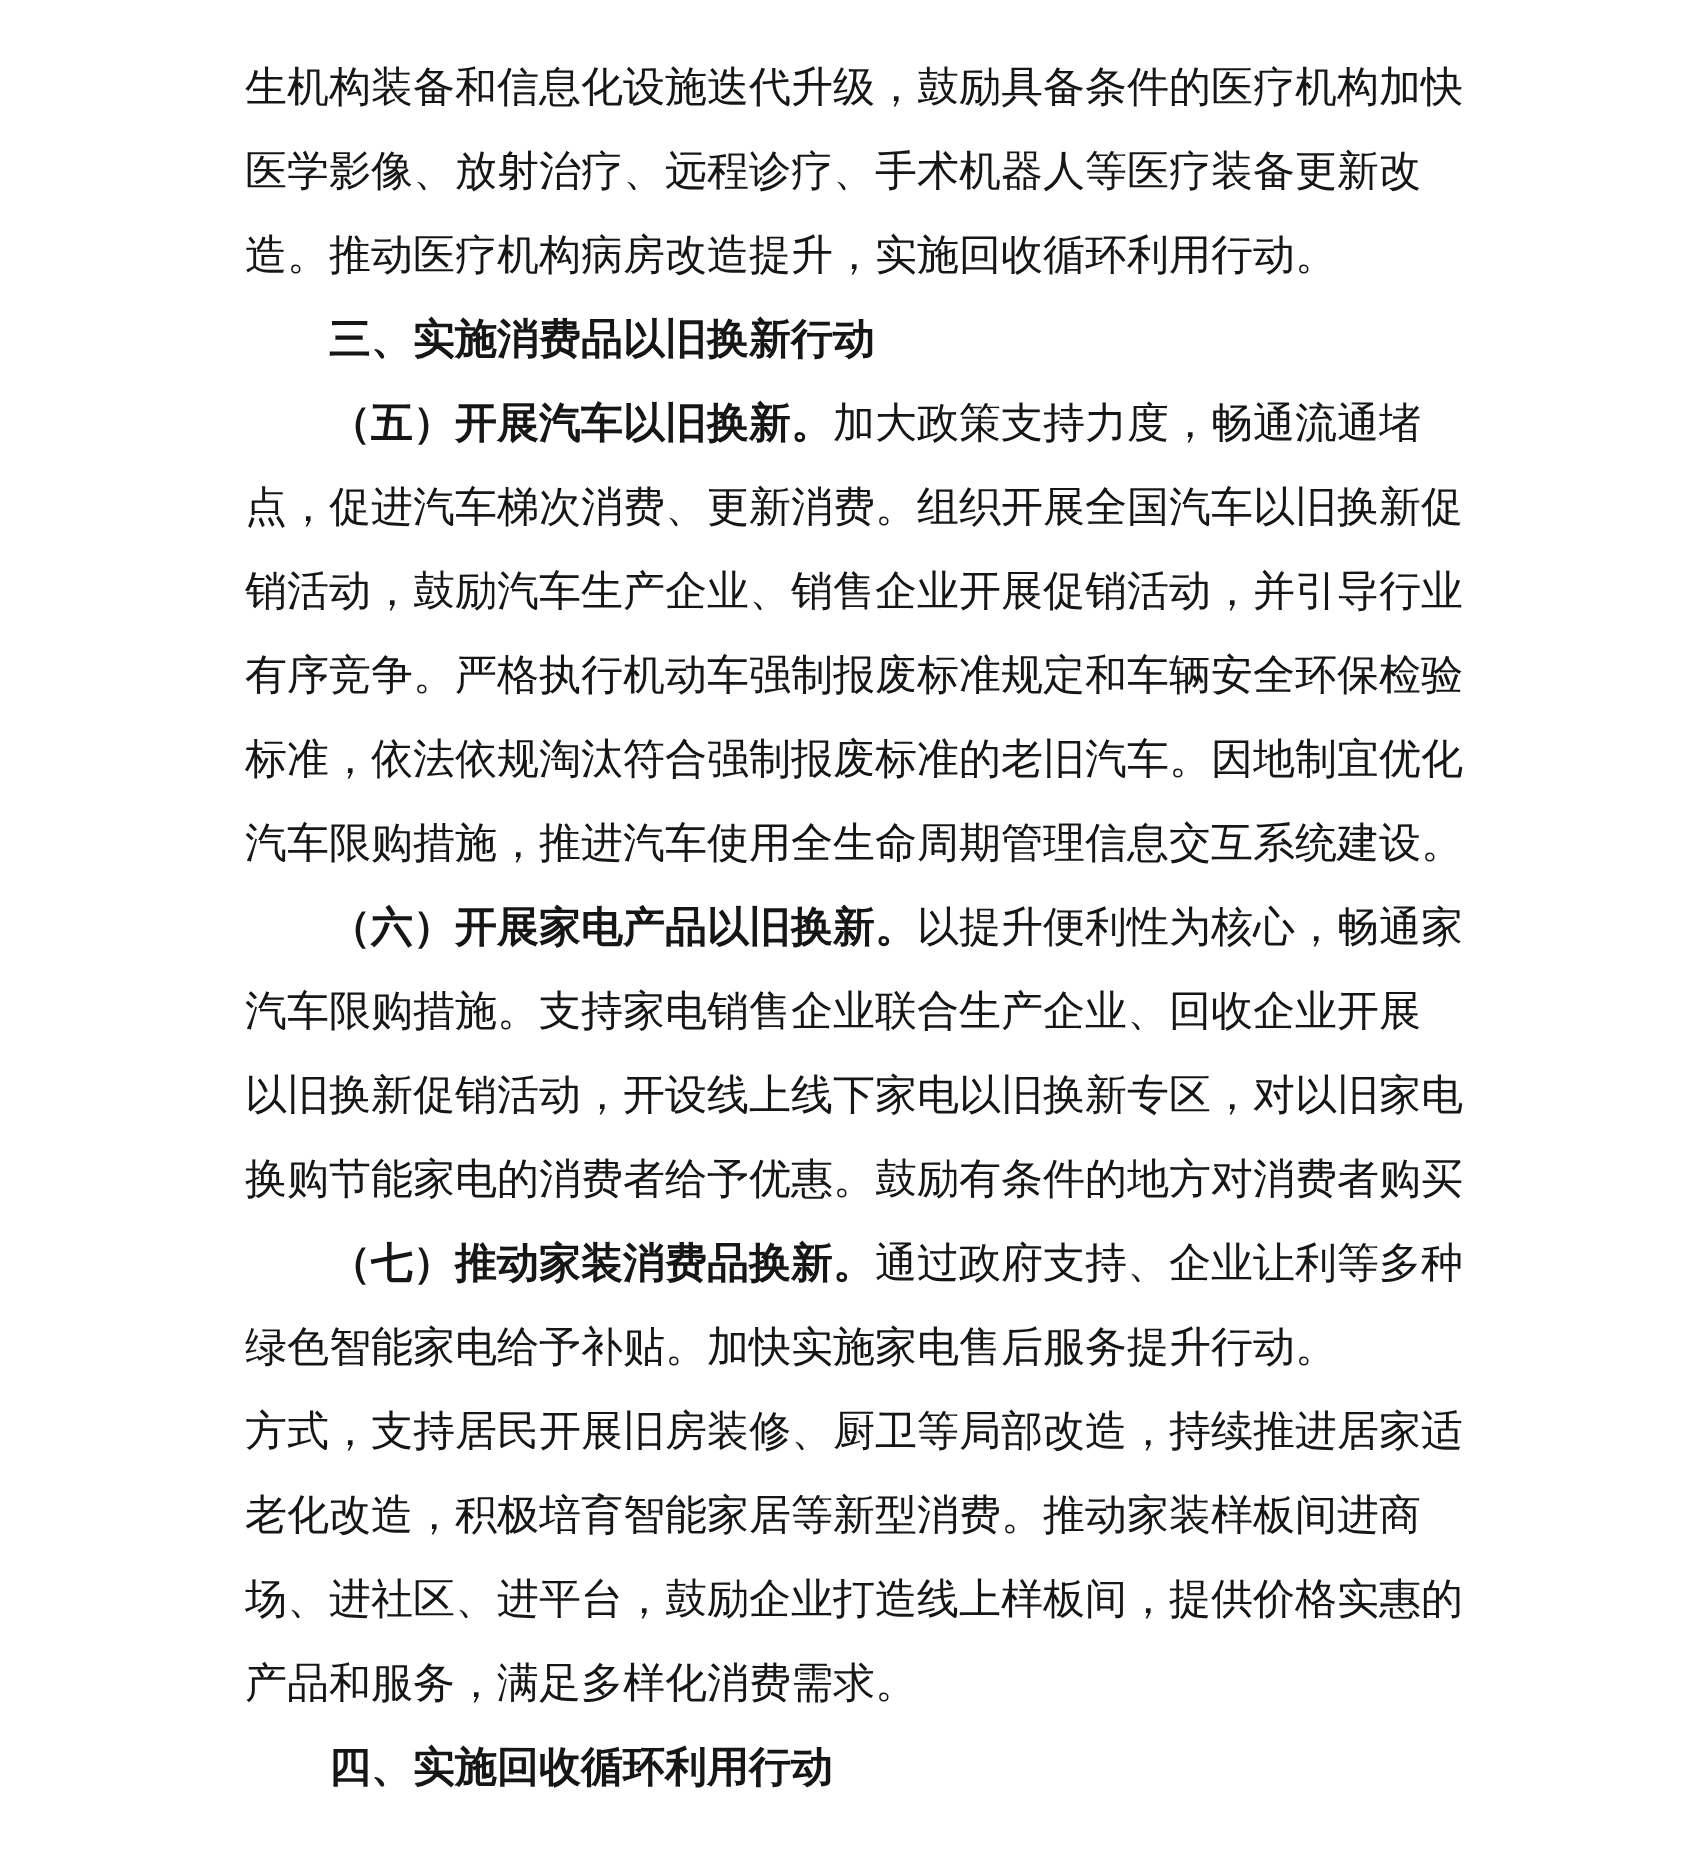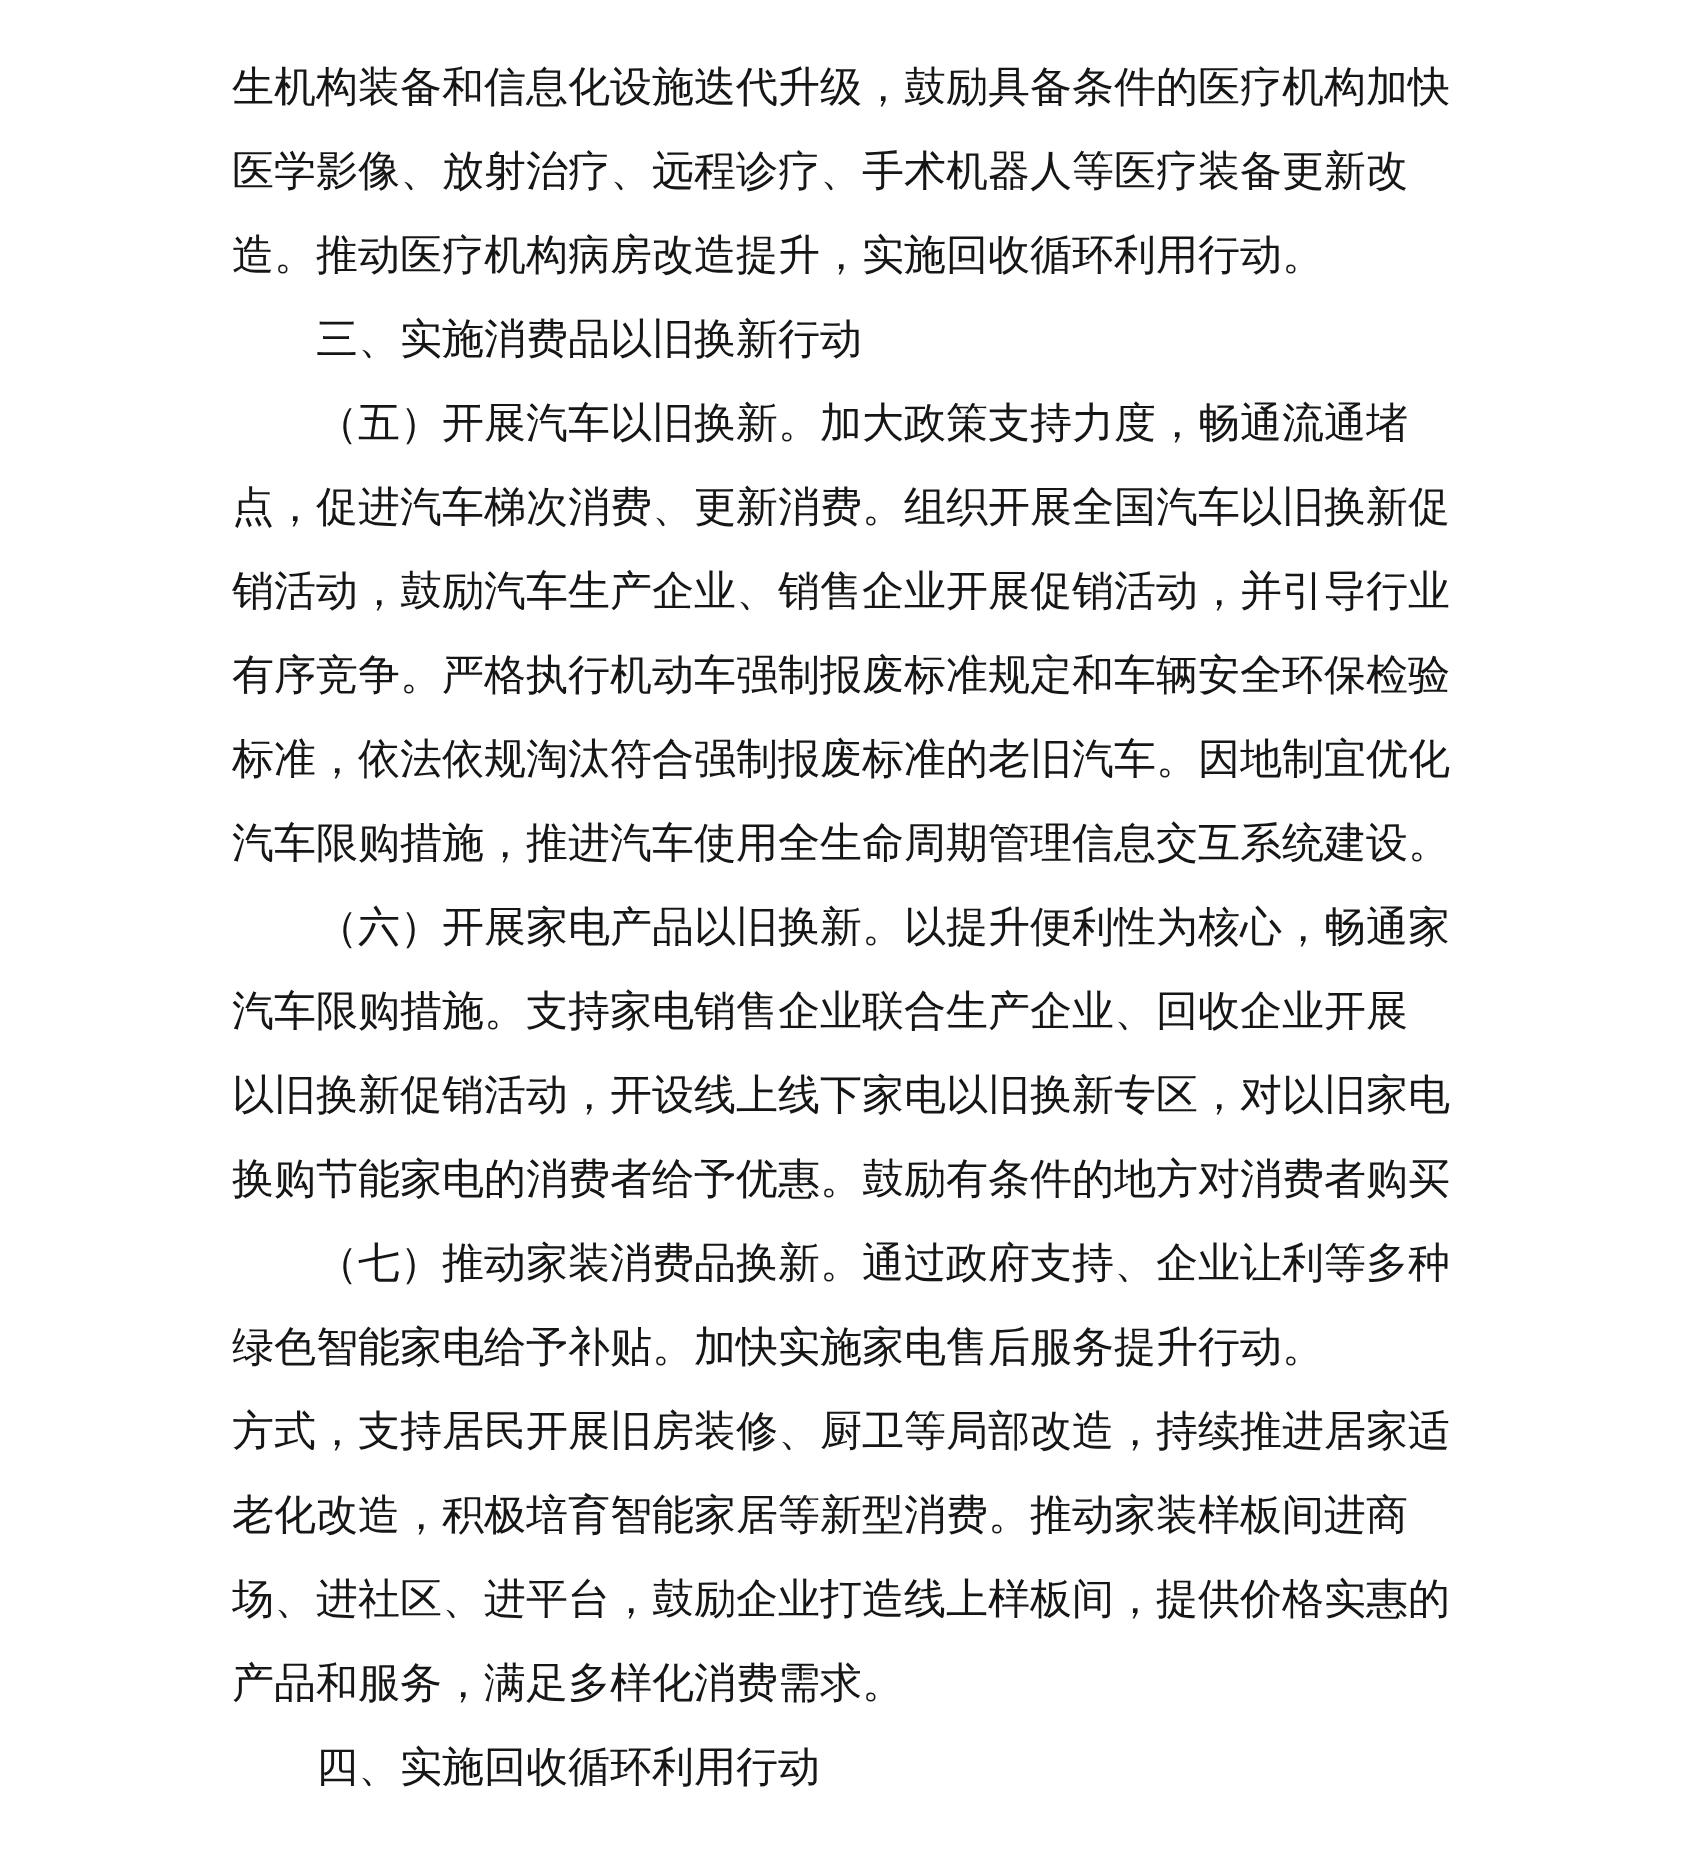--- a/index.html
+++ b/index.html
@@ -10,40 +10,40 @@
   .page {
     position: relative;
     width: 1700px;
     height: 1870px;
     background: #ffffff;
     overflow: hidden;
     font-family: "Liberation Serif", "DejaVu Serif", serif;
   }
   .doc {
     position: absolute;
-    left: 232px;
+    left: 245px;
     top: 45px;
     width: 1220px;
     color: #161616;
   }
   .line {
     height: 84px;
     line-height: 84px;
     font-size: 42px;
     white-space: nowrap;
     letter-spacing: 0px;
   }
   .line.indent {
     padding-left: 84px;
   }
   .seg {
     font-kerning: none;
   }
   .seg.bold {
-    font-weight: 400;
+    font-weight: 700;
     text-align: right;
   }
 </style>
 </head>
 <body>
 
 <div class="page" style="background: rgb(255, 255, 255);">
   <div class="doc" style="color: rgb(22, 22, 22);">
       <div class="line"><span class="seg">生机构装备和信息化设施迭代升级，鼓励具备条件的医疗机构加快</span></div>
       <div class="line"><span class="seg">医学影像、放射治疗、远程诊疗、手术机器人等医疗装备更新改</span></div>

